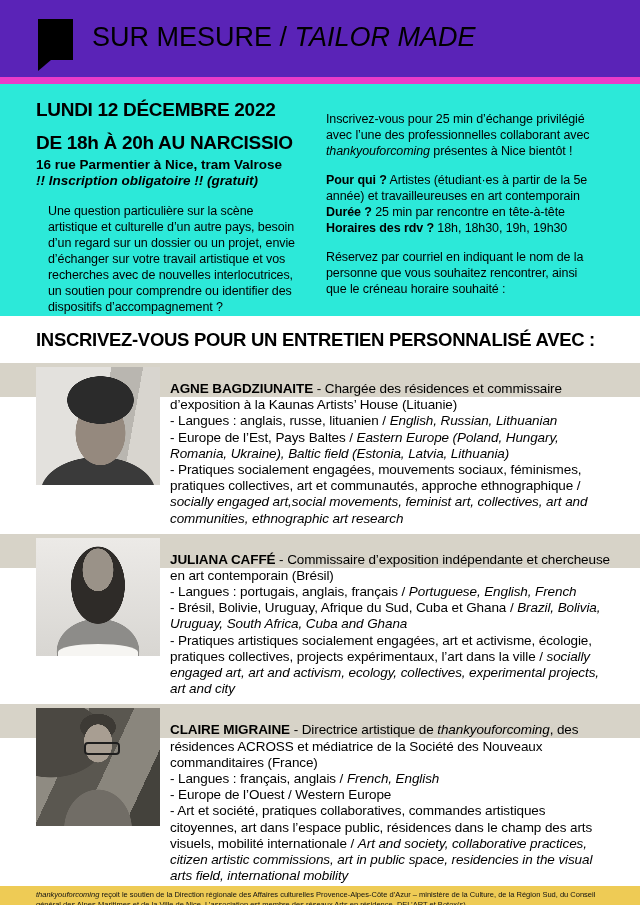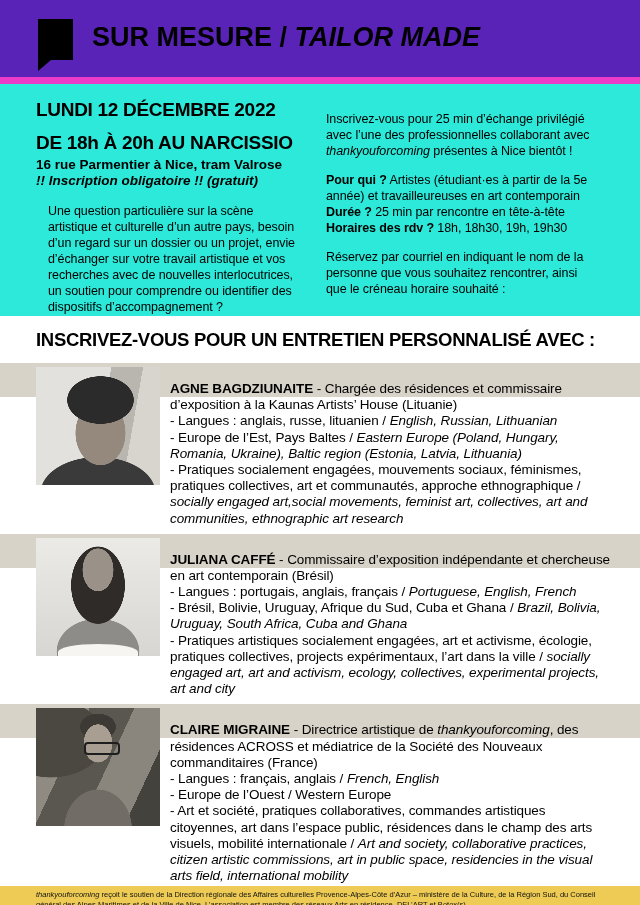--- a/index.html
+++ b/index.html
@@ -5,21 +5,21 @@
   html,body{margin:0;padding:0;background:#ffffff;}
   .page{position:relative;width:640px;height:905px;margin:0 auto;background:#fff;
         font-family:"Liberation Sans",sans-serif;color:#000;overflow:hidden;}
 
   
   .header{position:relative;height:77px;background:var(--header_purple,#5a23b7);}
   .logo{position:absolute;left:38px;top:19px;width:35px;height:41px;background:#000;}
   .logo::after{content:"";position:absolute;left:0;top:41px;width:0;height:0;
                border-left:13px solid #000;border-bottom:11px solid transparent;}
   .title{position:absolute;left:92px;top:50%;transform:translateY(-55%);
-         font-size:27px;font-weight:bold;white-space:nowrap;letter-spacing:0;}
+         font-size:27px;font-weight:normal;white-space:nowrap;letter-spacing:0;}
   .title em{font-style:italic;}
   .stripe{height:7px;background:var(--stripe_magenta,#ea3bc9);}
 
   
   .cyan{height:232px;background:var(--box_cyan,#2ce9d9);box-sizing:border-box;
         padding:15px 28px 0 36px;display:flex;gap:0;}
   .col-left{width:278px;flex:none;}
   .col-right{flex:1;min-width:0;}
   .date,.venue{font-size:19px;font-weight:bold;letter-spacing:-0.3px;margin:0;}
   .date{margin-bottom:11px;}
@@ -114,21 +114,21 @@
 
   <h2 class="section-heading">INSCRIVEZ-VOUS POUR UN ENTRETIEN PERSONNALISÉ AVEC :</h2>
 
   <div class="profiles">
       <article class="card">
         <div class="band"></div>
         <div class="photo p0" title="black-and-white indoor portrait, short dark hair"></div>
         <div class="ptext">
           <p class="namerow"><strong>AGNE BAGDZIUNAITE</strong><span> - Chargée des résidences et commissaire d’exposition à la Kaunas Artists’ House (Lituanie)</span></p>
           <p class="detail"><span>- Langues : anglais, russe, lituanien / </span><em>English, Russian, Lithuanian</em></p>
-          <p class="detail"><span>- Europe de l’Est, Pays Baltes / </span><em>Eastern Europe (Poland, Hungary, Romania, Ukraine), Baltic region (Estonia, Latvia, Lithuania)</em></p>
+          <p class="detail"><span>- Europe de l’Est, Pays Baltes / </span><em>Eastern Europe (Poland, Hungary, Romania, Ukraine), Baltic field (Estonia, Latvia, Lithuania)</em></p>
           <p class="detail"><span>- Pratiques socialement engagées, mouvements sociaux, féminismes, pratiques collectives, art et communautés, approche ethnographique / </span><em>socially engaged art,social movements, feminist art, collectives, art and communities, ethnographic art research</em></p>
         </div>
       </article>
       <article class="card">
         <div class="band"></div>
         <div class="photo p1" title="black-and-white portrait, long dark hair, open book"></div>
         <div class="ptext">
           <p class="namerow"><strong>JULIANA CAFFÉ</strong><span> - Commissaire d’exposition indépendante et chercheuse en art contemporain (Brésil)</span></p>
           <p class="detail"><span>- Langues : portugais, anglais, français / </span><em>Portuguese, English, French</em></p>
           <p class="detail"><span>- Brésil, Bolivie, Uruguay, Afrique du Sud, Cuba et Ghana / </span><em>Brazil, Bolivia, Uruguay, South Africa, Cuba and Ghana</em></p>

